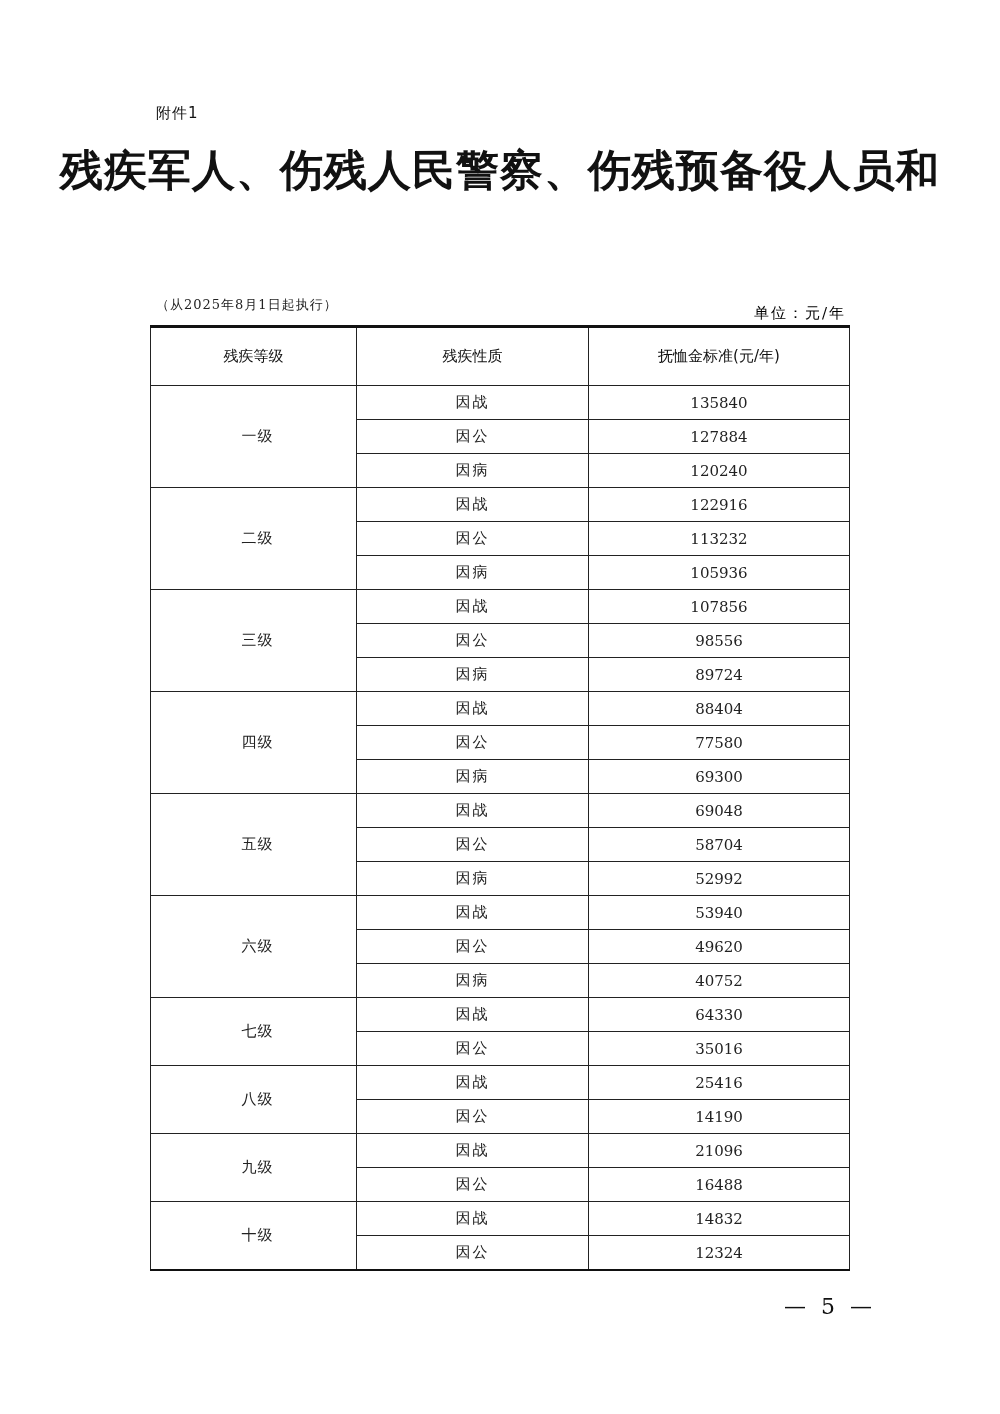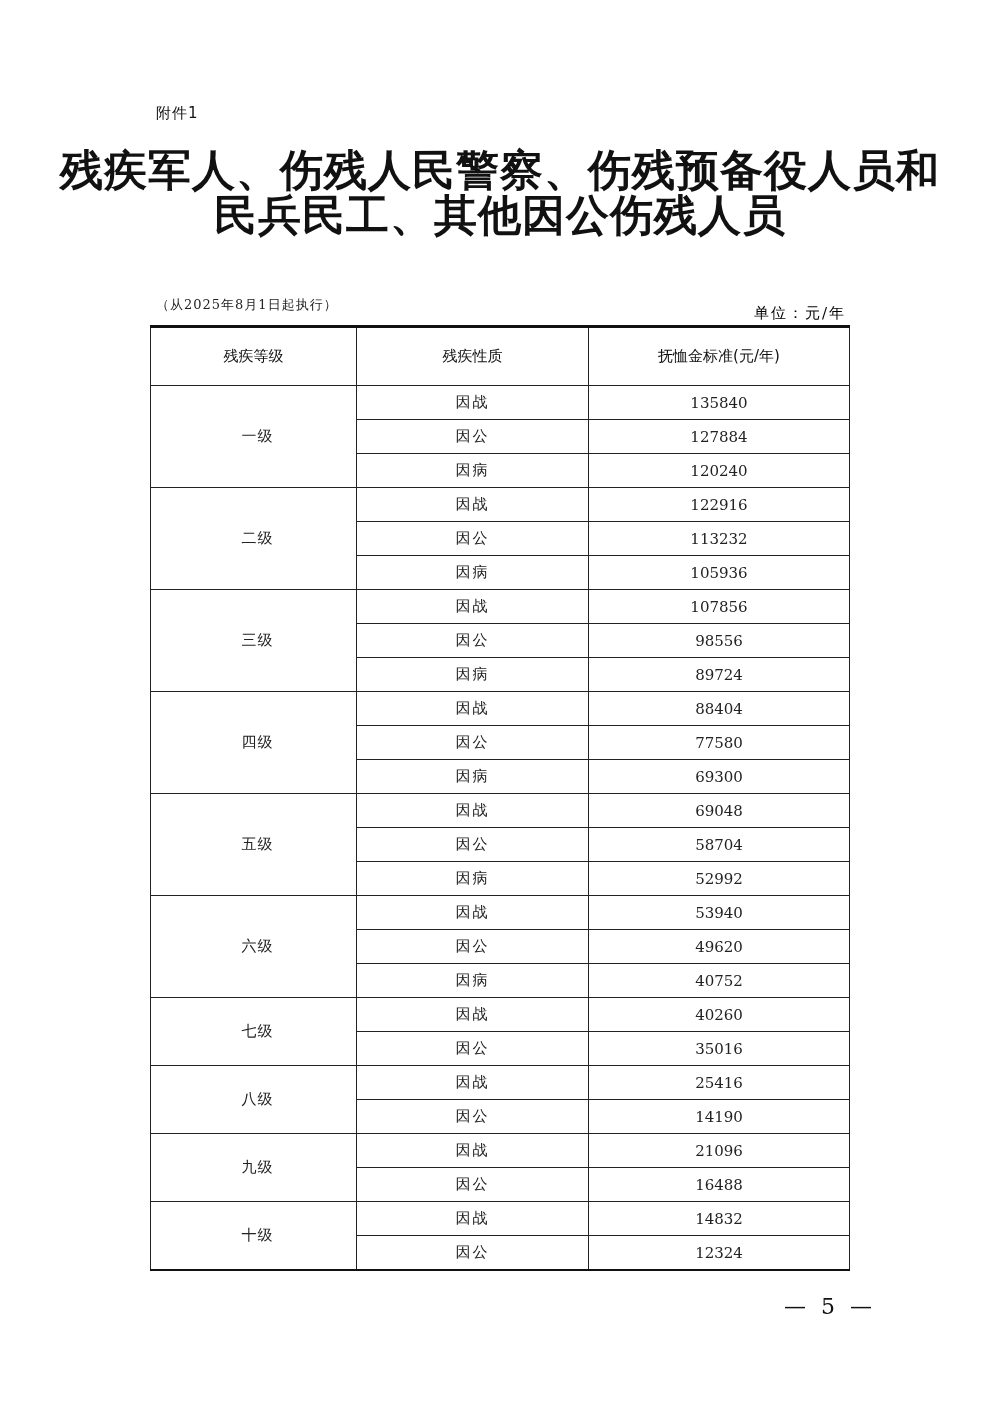--- a/index.html
+++ b/index.html
@@ -17,21 +17,20 @@
   table.std td.nature { letter-spacing:2px; }
   .page-no { position:absolute; right:124px; top:1294px; font-size:22px; color:#111; letter-spacing:4px; white-space:nowrap; }
 </style>
 </head>
 <body>
 
 <div class="attachment">附件1</div>
 
 <div class="title">
   <div>残疾军人、伤残人民警察、伤残预备役人员和</div>
-  <div>民兵民工、其他因公伤残人员</div>
 </div>
 
 <div class="meta-left">（从2025年8月1日起执行）</div>
 <div class="meta-right">单位：元/年</div>
 
 <table class="std">
   <colgroup>
     <col style="width:206px">
     <col style="width:232px">
     <col style="width:261px">
@@ -125,21 +124,21 @@
       <td>49620</td>
     </tr>
     <tr>
       <td class="nature">因病</td>
       <td>40752</td>
     </tr>
 
     <tr>
       <td class="grade" rowspan="2">七级</td>
       <td class="nature">因战</td>
-      <td>40260</td>
+      <td>64330</td>
     </tr>
     <tr>
       <td class="nature">因公</td>
       <td>35016</td>
     </tr>
 
     <tr>
       <td class="grade" rowspan="2">八级</td>
       <td class="nature">因战</td>
       <td>25416</td>

